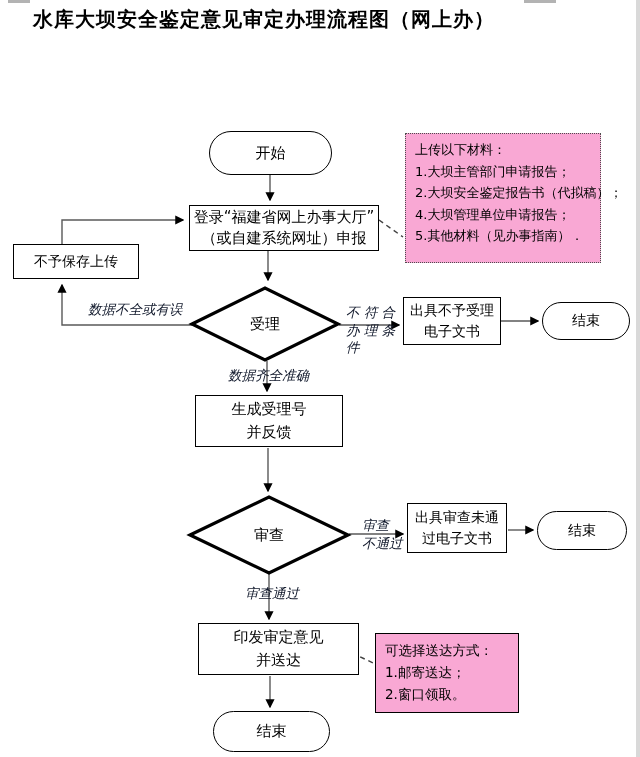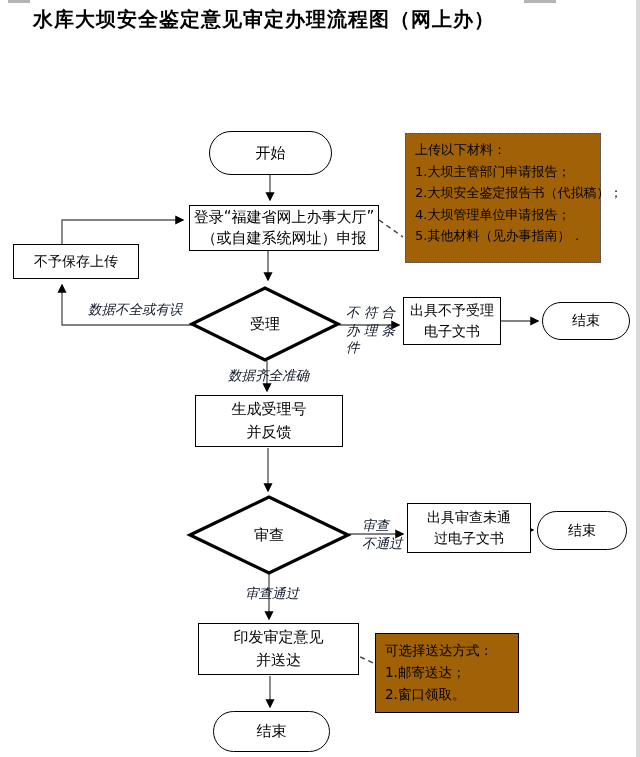--- a/index.html
+++ b/index.html
@@ -11,21 +11,21 @@
   }
   #wires { position:absolute; left:0; top:0; width:640px; height:757px; z-index:1; }
   .node { position:absolute; z-index:2; background:#fff; border:1.5px solid #000;
           display:flex; flex-direction:column; align-items:center; justify-content:center;
           text-align:center; }
   .oval { border-radius:40px; }
   .line { line-height:21px; font-size:14px; }
   .lbl  { position:absolute; z-index:3; font-size:13.5px; color:#0f172a; white-space:nowrap;font-style:italic; }
   .diamond-label { position:absolute; z-index:2; display:flex; align-items:center;
           justify-content:center; font-size:15px; background:transparent; }
-  .annot { position:absolute; z-index:2; background:#a16207; text-align:left;
+  .annot { position:absolute; z-index:2; background:#f9a8d4; text-align:left;
           padding:5px 9px; font-size:13px; }
   .annot div { line-height:21.5px; white-space:nowrap; }
   #materials-note { border:1.6px dotted #4d4d4d; }
   #delivery-note  { border:1.5px solid #000; }
   #page-title { position:absolute; z-index:2; left:33px; top:6px; width:540px;
           font-family:Liberation Mono, monospace; font-weight:bold;
           font-size:20px; letter-spacing:1px; white-space:nowrap; }
   .decor { position:absolute; z-index:0; }
   #top-mark-left  { left:8px;   top:0; width:22px; height:3px; background:#b3b3b3; }
   #top-mark-right { left:524px; top:0; width:32px; height:3px; background:#b3b3b3; }
@@ -97,21 +97,21 @@
     <span>结束</span>
   </div>
 
   <div class="node" style="left:195px; top:395px; width:148px; height:52px;">
     <div class="line" style="font-size:15px; line-height:23px;">生成受理号</div>
     <div class="line" style="font-size:15px; line-height:23px;">并反馈</div>
   </div>
 
   <div class="diamond-label" style="left:190px; top:497px; width:158px; height:76px;">审查</div>
 
-  <div class="node" style="left:407px; top:503px; width:124px; height:50px;">
+  <div class="node" style="left:407px; top:503px; width:100px; height:50px;">
     <div class="line">出具审查未通</div>
     <div class="line">过电子文书</div>
   </div>
 
   <div class="node oval" style="left:537px; top:511px; width:90px; height:39px; font-size:14px;">
     <span>结束</span>
   </div>
 
   <div class="node" style="left:198px; top:623px; width:161px; height:52px;">
     <div class="line" style="font-size:15px; line-height:23px;">印发审定意见</div>

